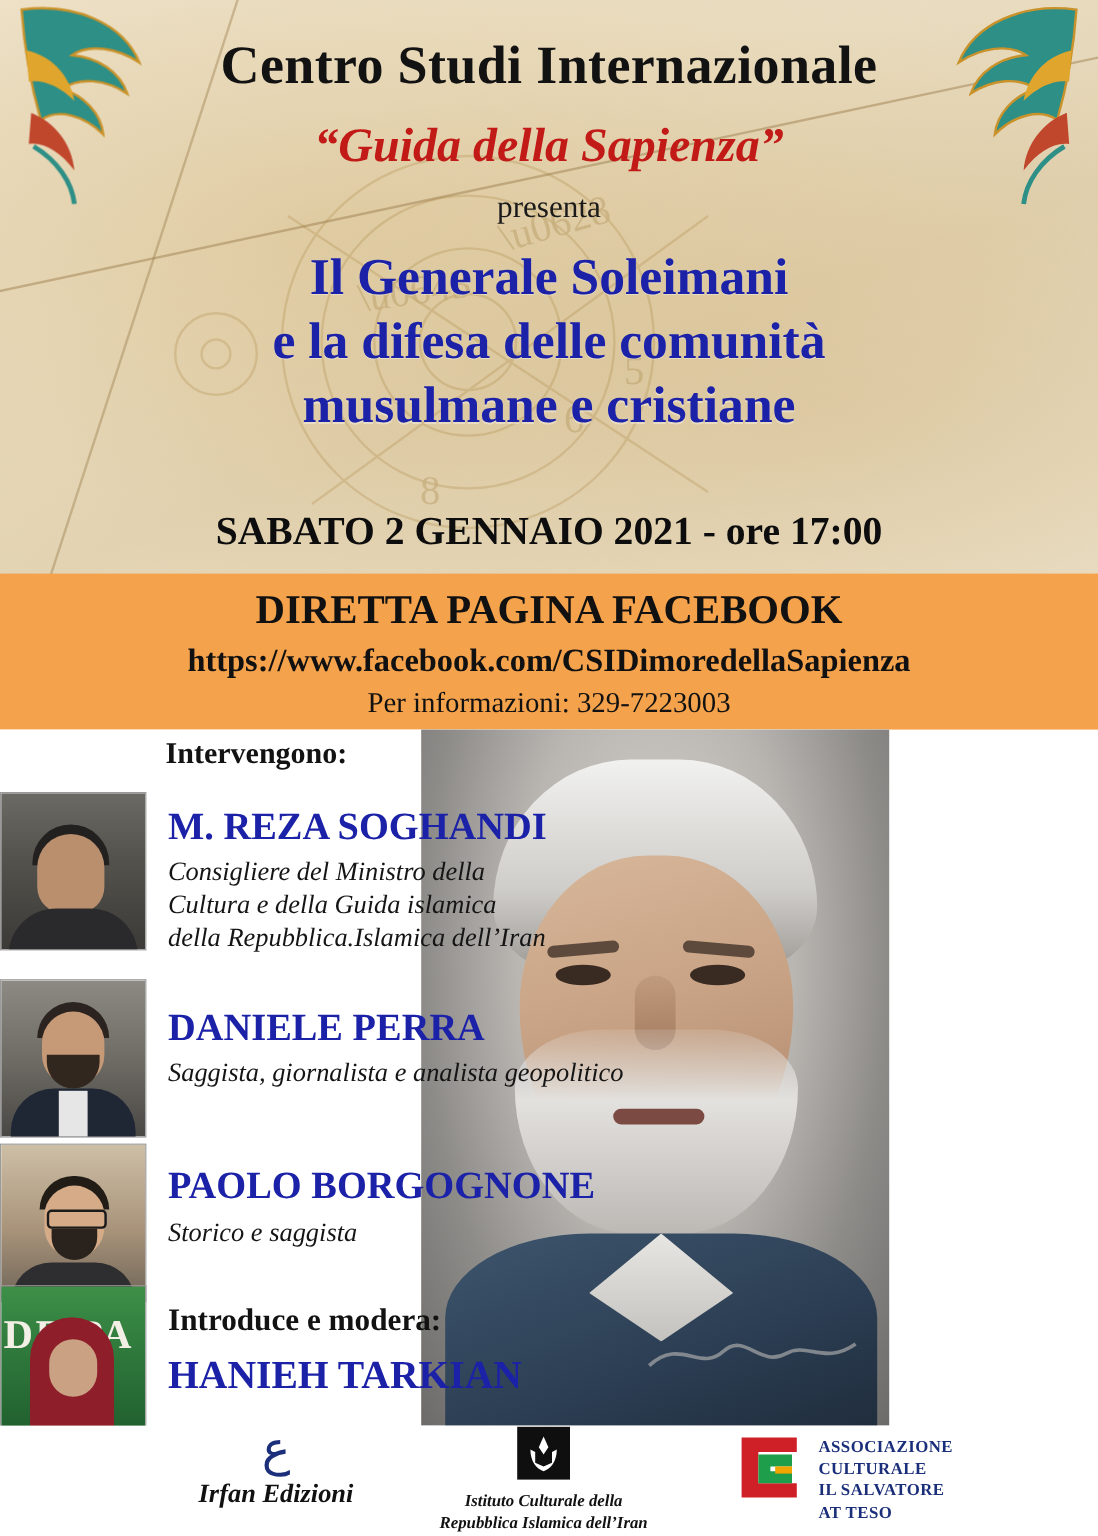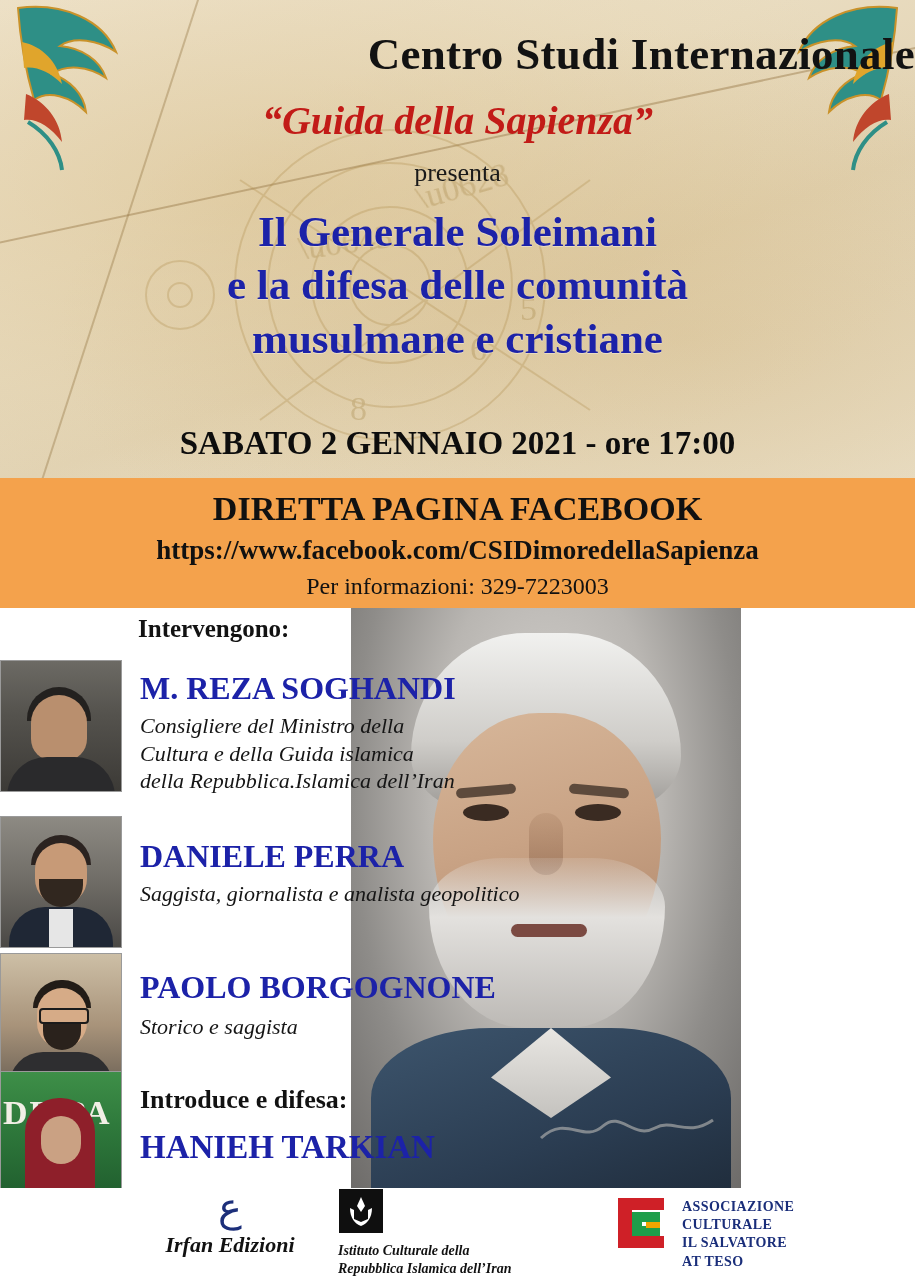--- a/index.html
+++ b/index.html
@@ -44,21 +44,21 @@
     transform:rotate(18deg);
     transform-origin:top center;
   }
 
   
   .ornament{position:absolute;width:120px;height:170px;}
   .orn-tl{left:8px;top:2px;}
   .orn-tr{right:8px;top:2px;transform:scaleX(-1);}
 
   .t1{
-    position:absolute;top:28px;left:0;width:915px;text-align:right;
+    position:absolute;top:28px;left:0;width:915px;text-align:center;
     font-size:45px;font-weight:bold;color:#121212;letter-spacing:.3px;
   }
   .t2{
     position:absolute;top:97px;left:0;width:915px;text-align:center;
     font-size:40px;font-weight:bold;font-style:italic;color:#c21b17;
   }
   .t3{
     position:absolute;top:158px;left:0;width:915px;text-align:center;
     font-size:26px;color:#1a1a1a;
   }
@@ -206,21 +206,21 @@
     position:absolute;left:140px;color:#1c22a8;font-weight:bold;font-size:33px;
   }
 
   
   .footer{
     position:absolute;top:1188px;left:0;width:915px;height:92px;background:#ffffff;
   }
   .f-logo1{position:absolute;left:140px;top:0;width:180px;text-align:center;}
   .f-logo1 .glyph{font-size:40px;color:#1c2f7a;line-height:1;}
   .f-logo1 .cap{margin-top:4px;font-size:22px;font-style:italic;font-weight:bold;color:#111;}
-  .f-logo2{position:absolute;left:338px;top:0;width:250px;text-align:left;}
+  .f-logo2{position:absolute;left:328px;top:0;width:250px;text-align:center;}
   .f-logo2 .cap{margin-top:4px;font-size:14px;font-style:italic;font-weight:bold;color:#111;line-height:1.25;}
   .f-logo3{position:absolute;left:610px;top:4px;width:280px;}
   .f-logo3 .cap{position:absolute;left:72px;top:6px;font-size:14px;font-weight:bold;color:#1a2e7a;line-height:1.3;letter-spacing:.4px;}
 </style>
 </head>
 <body>
 
 <div class="poster">
 
   <div class="top-section">
@@ -344,21 +344,21 @@
     </div>
 
     <div class="speaker" style="top:463px;">
       <div class="sp-photo">
         <div class="ph ph4">
           <div class="letters">DE PA</div>
           <div class="scarf"></div>
             <div class="face"></div>
         </div>
       </div>
-      <div class="introduce" style="top:14px;">Introduce e difesa:</div>
+      <div class="introduce" style="top:14px;">Introduce e modera:</div>
       <div class="moderator" style="top:58px;">HANIEH TARKIAN</div>
     </div>
   </div>
 
   <div class="footer">
 
     <div class="f-logo1">
       <div class="glyph">ع</div>
       <div class="cap">Irfan Edizioni</div>
     </div>

